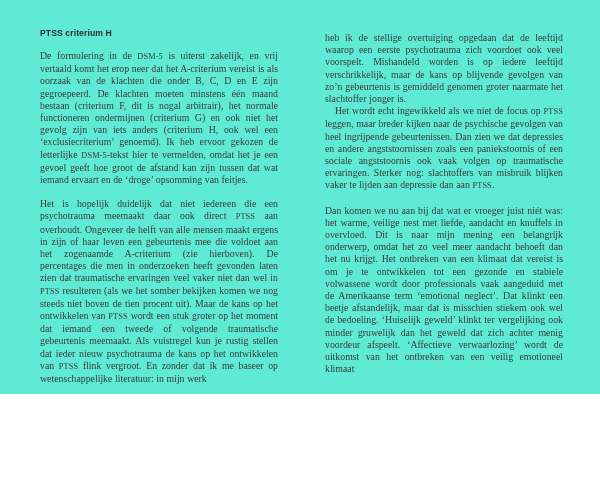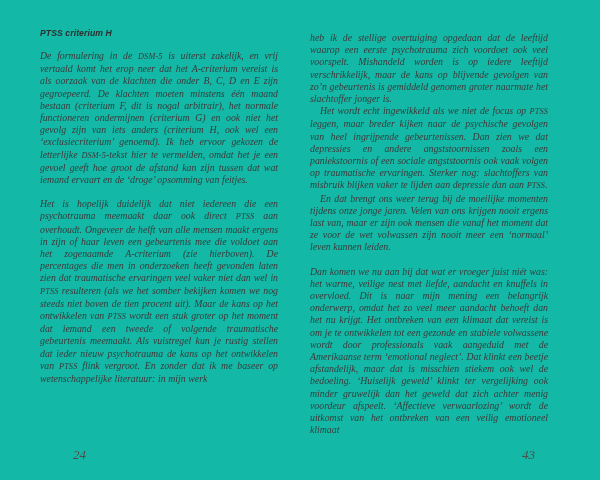--- a/index.html
+++ b/index.html
@@ -3,33 +3,32 @@
 <meta charset="utf-8">
 <style>
   html, body {
     margin: 0;
     padding: 0;
     background: #ffffff;
   }
   .spread {
     position: relative;
     width: 600px;
-    height: 480px;
-    background: #14b8a6;
+    height: 394px;
+    background: #5eead4;
     overflow: hidden;
     font-family: "Liberation Serif", serif;
-    font-style: italic;
   }
   .page {
     position: absolute;
     top: 28px;
     width: 238px;
   }
   .page-left  { left: 40px; }
-  .page-right { left: 310px; top: 32px; }
+  .page-right { left: 325px; top: 32px; }
   .section-heading {
     margin: 0 0 5px 0;
     font-family: "Liberation Sans", sans-serif;
     font-weight: bold;
     font-size: 8.6px;
     letter-spacing: 0.1px;
     color: #2e2e2e;
   }
   .para {
     margin: 0;
@@ -66,21 +65,20 @@
     <div class="page-body">
         <p class="para space-before">De formulering in de <span class="sc">DSM-5</span> is uiterst zakelijk, en vrij vertaald komt het erop neer dat het A-criterium vereist is als oorzaak van de klachten die onder B, C, D en E zijn gegroepeerd. De klachten moeten minstens één maand bestaan (criterium F, dit is nogal arbitrair), het normale functioneren ondermijnen (criterium G) en ook niet het gevolg zijn van iets anders (criterium H, ook wel een ‘exclusiecriterium’ genoemd). Ik heb ervoor gekozen de letterlijke <span class="sc">DSM-5</span>-tekst hier te vermelden, omdat het je een gevoel geeft hoe groot de afstand kan zijn tussen dat wat iemand ervaart en de ‘droge’ opsomming van feitjes.</p>
         <p class="para space-before">Het is hopelijk duidelijk dat niet iedereen die een psychotrauma meemaakt daar ook direct <span class="sc">PTSS</span> aan overhoudt. Ongeveer de helft van alle mensen maakt ergens in zijn of haar leven een gebeurtenis mee die voldoet aan het zogenaamde A-criterium (zie hierboven). De percentages die men in onderzoeken heeft gevonden laten zien dat traumatische ervaringen veel vaker niet dan wel in <span class="sc">PTSS</span> resulteren (als we het somber bekijken komen we nog steeds niet boven de tien procent uit). Maar de kans op het ontwikkelen van <span class="sc">PTSS</span> wordt een stuk groter op het moment dat iemand een tweede of volgende traumatische gebeurtenis meemaakt. Als vuistregel kun je rustig stellen dat ieder nieuw psychotrauma de kans op het ontwikkelen van <span class="sc">PTSS</span> flink vergroot. En zonder dat ik me baseer op wetenschappelijke literatuur: in mijn werk</p>
       </div>
   </div>
 
   <div class="page page-right">
     <div class="page-body">
         <p class="para">heb ik de stellige overtuiging opgedaan dat de leeftijd waarop een eerste psychotrauma zich voordoet ook veel voorspelt. Mishandeld worden is op iedere leeftijd verschrikkelijk, maar de kans op blijvende gevolgen van zo’n gebeurtenis is gemiddeld genomen groter naarmate het slachtoffer jonger is.</p>
         <p class="para indent">Het wordt echt ingewikkeld als we niet de focus op <span class="sc">PTSS</span> leggen, maar breder kijken naar de psychische gevolgen van heel ingrijpende gebeurtenissen. Dan zien we dat depressies en andere angststoornissen zoals een paniekstoornis of een sociale angststoornis ook vaak volgen op traumatische ervaringen. Sterker nog: slachtoffers van misbruik blijken vaker te lijden aan depressie dan aan <span class="sc">PTSS</span>.</p>
-        <p class="para indent">En dat brengt ons weer terug bij de moeilijke momenten tijdens onze jonge jaren. Velen van ons krijgen nooit ergens last van, maar er zijn ook mensen die vanaf het moment dat ze voor de wet volwassen zijn nooit meer een ‘normaal’ leven kunnen leiden.</p>
         <p class="para space-before">Dan komen we nu aan bij dat wat er vroeger juist niét was: het warme, veilige nest met liefde, aandacht en knuffels in overvloed. Dit is naar mijn mening een belangrijk onderwerp, omdat het zo veel meer aandacht behoeft dan het nu krijgt. Het ontbreken van een klimaat dat vereist is om je te ontwikkelen tot een gezonde en stabiele volwassene wordt door professionals vaak aangeduid met de Amerikaanse term ‘emotional neglect’. Dat klinkt een beetje afstandelijk, maar dat is misschien stiekem ook wel de bedoeling. ‘Huiselijk geweld’ klinkt ter vergelijking ook minder gruwelijk dan het geweld dat zich achter menig voordeur afspeelt. ‘Affectieve verwaarlozing’ wordt de uitkomst van het ontbreken van een veilig emotioneel klimaat</p>
       </div>
   </div>
 
   <span class="page-number page-number-left">24</span>
 
   <span class="page-number page-number-right">43</span>
 
 </div>
 

